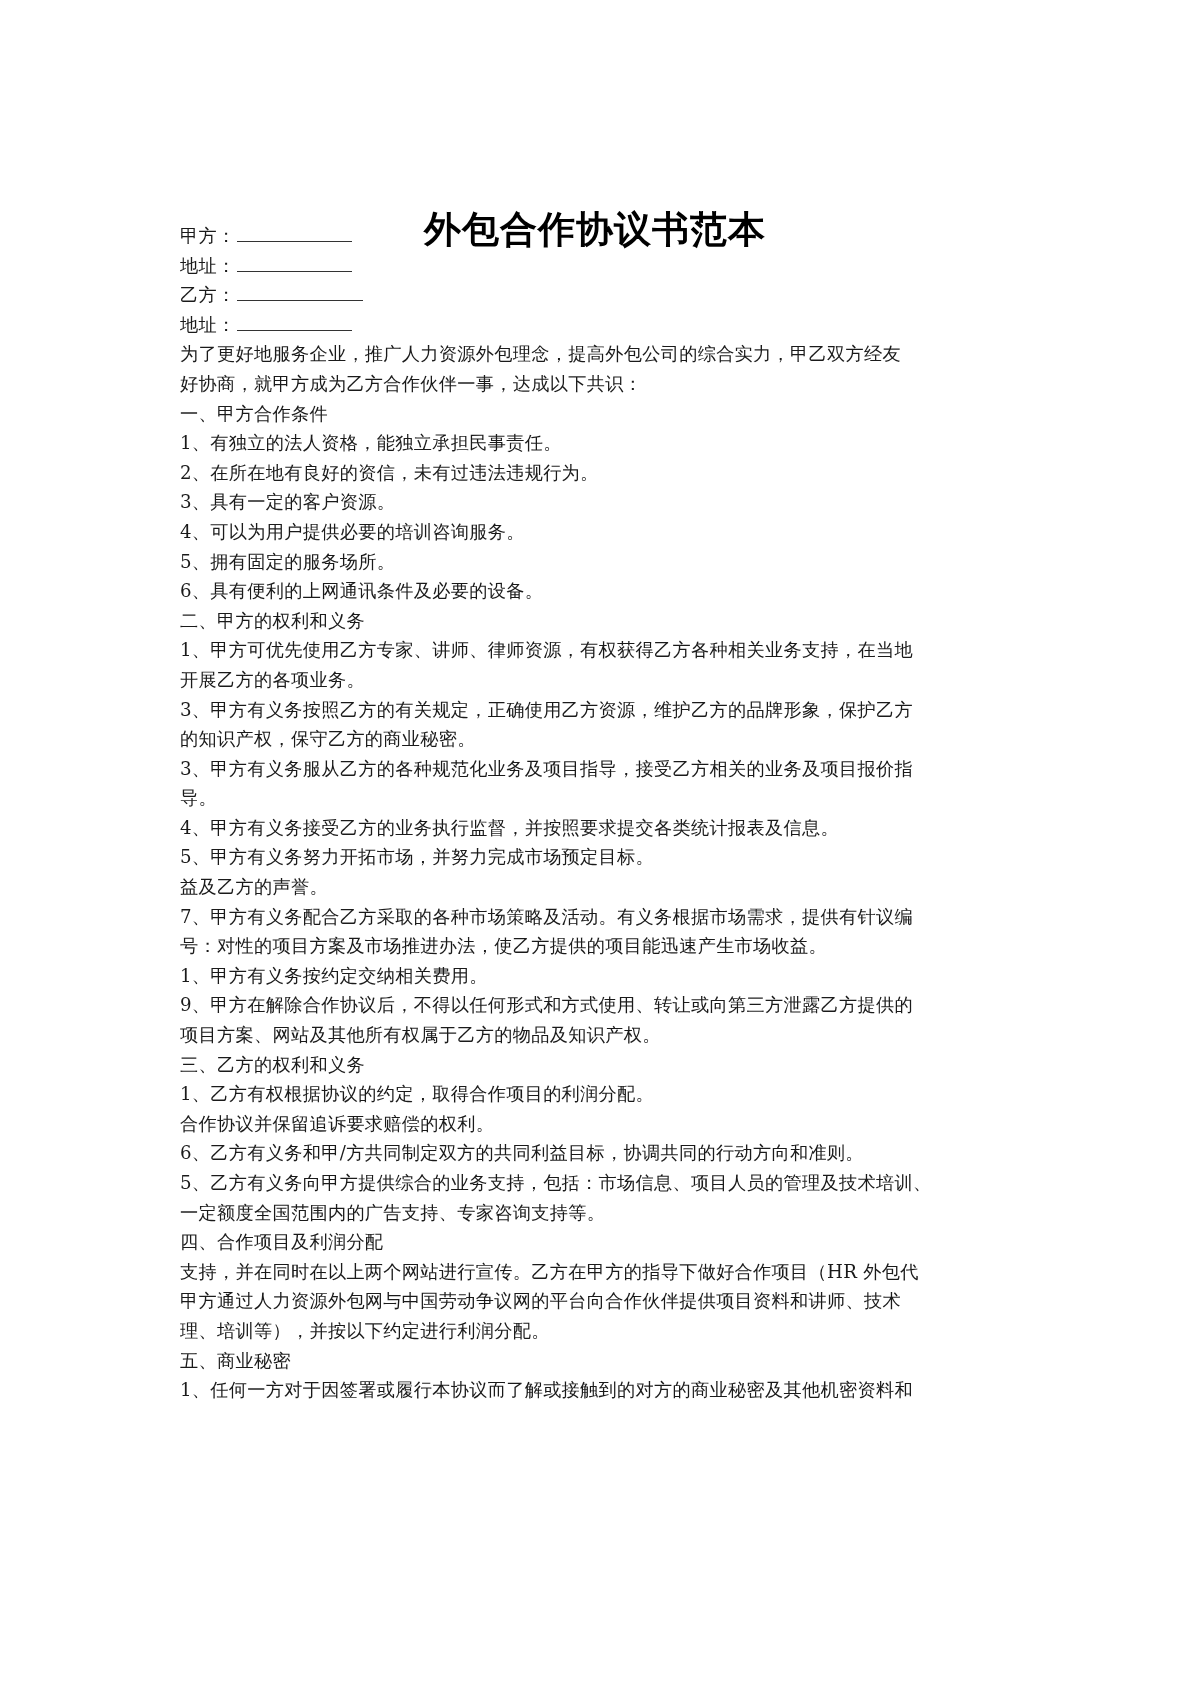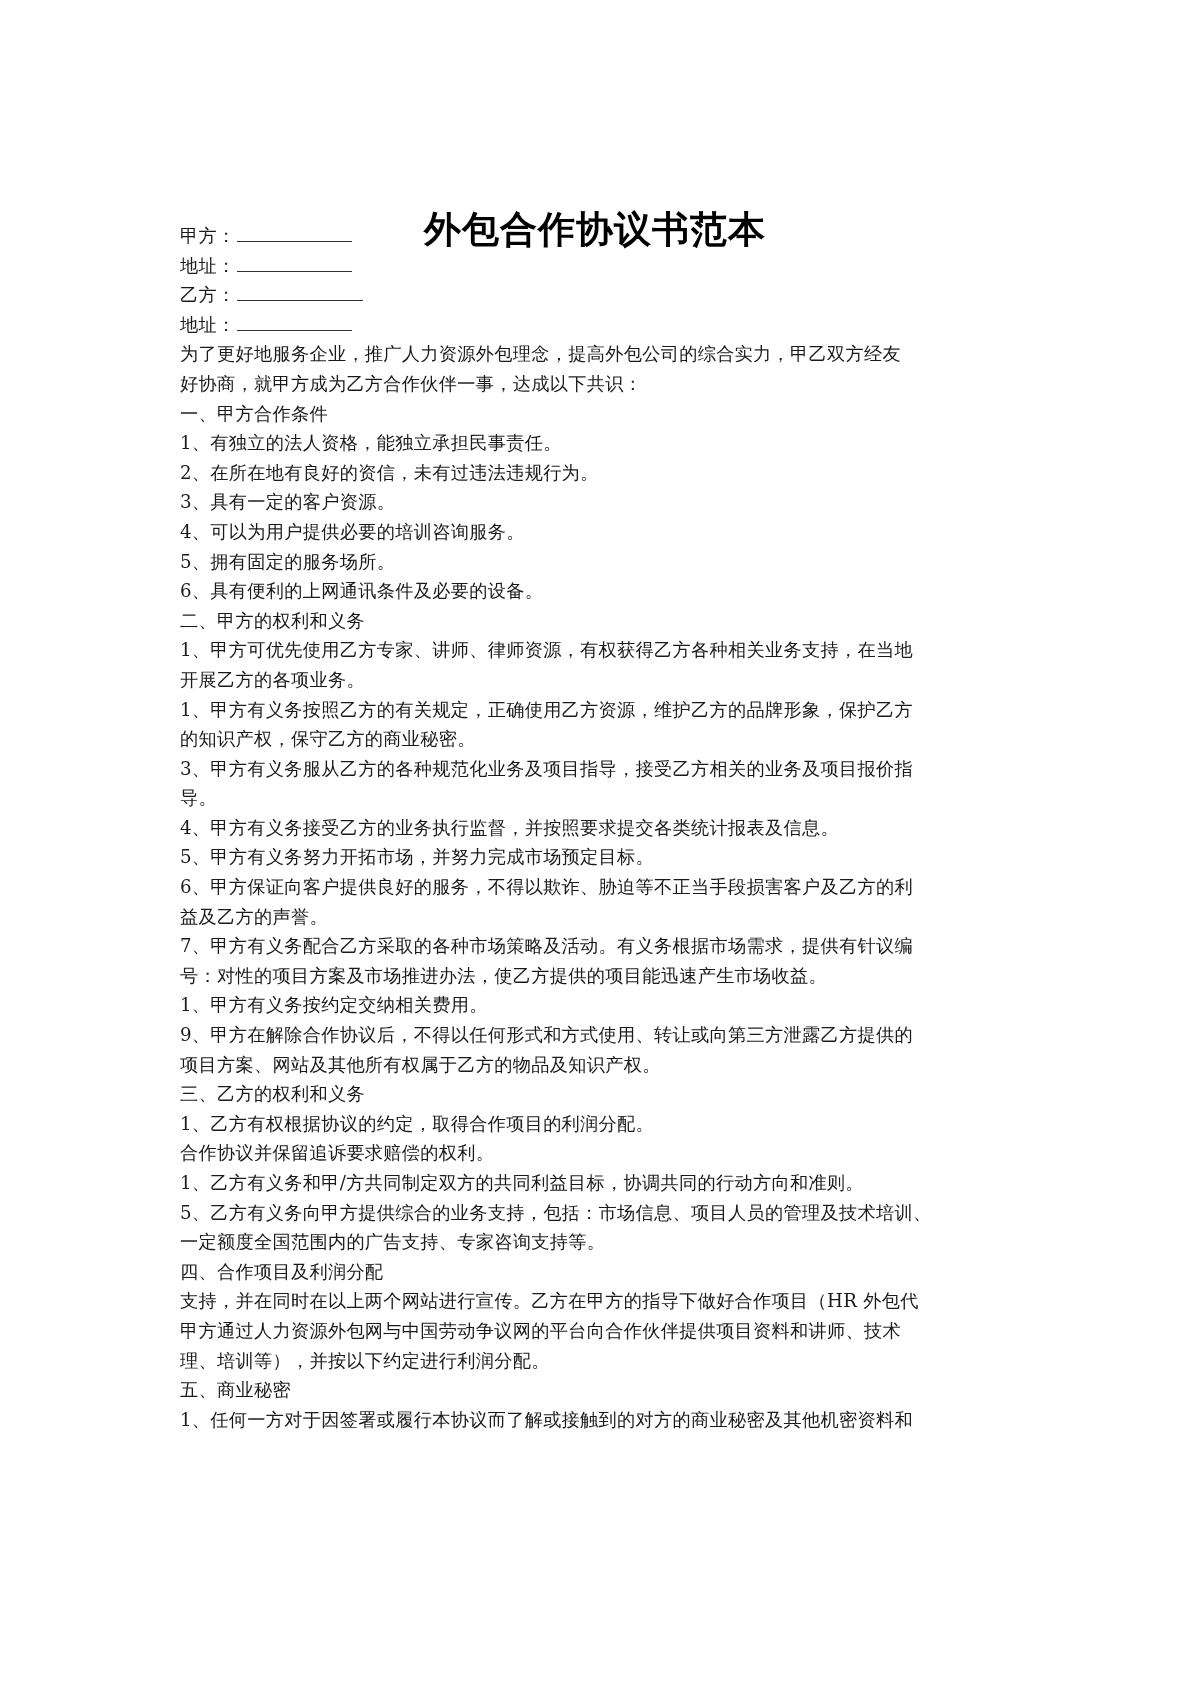--- a/index.html
+++ b/index.html
@@ -40,37 +40,36 @@
     <div class="line">一、甲方合作条件</div>
     <div class="line">1、有独立的法人资格，能独立承担民事责任。</div>
     <div class="line">2、在所在地有良好的资信，未有过违法违规行为。</div>
     <div class="line">3、具有一定的客户资源。</div>
     <div class="line">4、可以为用户提供必要的培训咨询服务。</div>
     <div class="line">5、拥有固定的服务场所。</div>
     <div class="line">6、具有便利的上网通讯条件及必要的设备。</div>
     <div class="line">二、甲方的权利和义务</div>
     <div class="line">1、甲方可优先使用乙方专家、讲师、律师资源，有权获得乙方各种相关业务支持，在当地</div>
     <div class="line">开展乙方的各项业务。</div>
-    <div class="line">1、甲方有义务按照乙方的有关规定，正确使用乙方资源，维护乙方的品牌形象，保护乙方</div>
+    <div class="line">3、甲方有义务按照乙方的有关规定，正确使用乙方资源，维护乙方的品牌形象，保护乙方</div>
     <div class="line">的知识产权，保守乙方的商业秘密。</div>
     <div class="line">3、甲方有义务服从乙方的各种规范化业务及项目指导，接受乙方相关的业务及项目报价指</div>
     <div class="line">导。</div>
     <div class="line">4、甲方有义务接受乙方的业务执行监督，并按照要求提交各类统计报表及信息。</div>
     <div class="line">5、甲方有义务努力开拓市场，并努力完成市场预定目标。</div>
-    <div class="line">6、甲方保证向客户提供良好的服务，不得以欺诈、胁迫等不正当手段损害客户及乙方的利</div>
     <div class="line">益及乙方的声誉。</div>
     <div class="line">7、甲方有义务配合乙方采取的各种市场策略及活动。有义务根据市场需求，提供有针议编</div>
     <div class="line">号：对性的项目方案及市场推进办法，使乙方提供的项目能迅速产生市场收益。</div>
     <div class="line">1、甲方有义务按约定交纳相关费用。</div>
     <div class="line">9、甲方在解除合作协议后，不得以任何形式和方式使用、转让或向第三方泄露乙方提供的</div>
     <div class="line">项目方案、网站及其他所有权属于乙方的物品及知识产权。</div>
     <div class="line">三、乙方的权利和义务</div>
     <div class="line">1、乙方有权根据协议的约定，取得合作项目的利润分配。</div>
     <div class="line">合作协议并保留追诉要求赔偿的权利。</div>
-    <div class="line">1、乙方有义务和甲/方共同制定双方的共同利益目标，协调共同的行动方向和准则。</div>
+    <div class="line">6、乙方有义务和甲/方共同制定双方的共同利益目标，协调共同的行动方向和准则。</div>
     <div class="line">5、乙方有义务向甲方提供综合的业务支持，包括：市场信息、项目人员的管理及技术培训、</div>
     <div class="line">一定额度全国范围内的广告支持、专家咨询支持等。</div>
     <div class="line">四、合作项目及利润分配</div>
     <div class="line">支持，并在同时在以上两个网站进行宣传。乙方在甲方的指导下做好合作项目（HR 外包代</div>
     <div class="line">甲方通过人力资源外包网与中国劳动争议网的平台向合作伙伴提供项目资料和讲师、技术</div>
     <div class="line">理、培训等），并按以下约定进行利润分配。</div>
     <div class="line">五、商业秘密</div>
     <div class="line">1、任何一方对于因签署或履行本协议而了解或接触到的对方的商业秘密及其他机密资料和</div>
   </div>
 </div>

